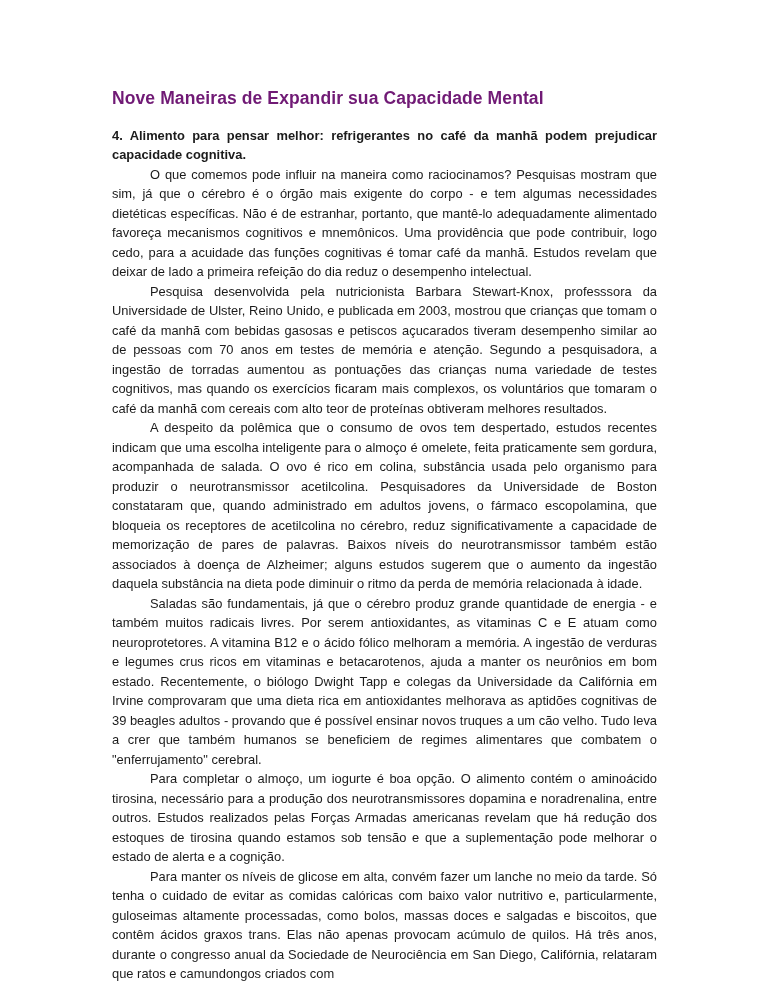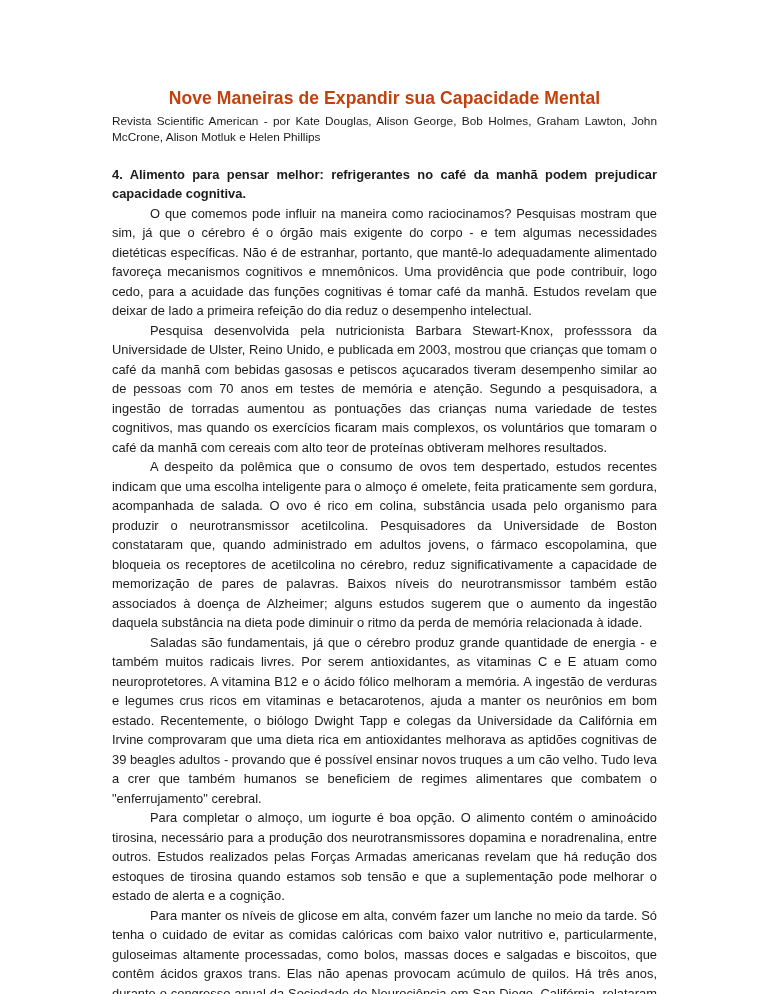--- a/index.html
+++ b/index.html
@@ -15,25 +15,24 @@
     background: #ffffff;
     box-sizing: border-box;
     padding: 88px 111px 0 112px;
     font-family: "Liberation Sans", sans-serif;
     color: #1b1b1b;
     overflow: hidden;
   }
   .title {
     font-size: 17.5px;
     font-weight: bold;
-    color: #c2410c;
-    margin: 0 0 3px 0;
+    color: #701a75;
+    margin: 0 0 16px 0;
     line-height: 1.25;
     letter-spacing: 0.1px;
-    text-align: center;
   }
   .byline {
     font-size: 11.8px;
     line-height: 16px;
     text-align: justify;
     margin: 0 0 20px 0;
   }
   .section-heading {
     font-size: 12.9px;
     font-weight: bold;
@@ -48,21 +47,20 @@
     text-indent: 38px;
     margin: 0;
   }
 </style>
 </head>
 <body>
 
 <div class="page">
   <h1 class="title">Nove Maneiras de Expandir sua Capacidade Mental</h1>
 
-  <p class="byline">Revista Scientific American - por Kate Douglas, Alison George, Bob Holmes, Graham Lawton, John McCrone, Alison Motluk e Helen Phillips</p>
 
   <div class="article">
     <p class="section-heading" style="text-indent:0;">4. Alimento para pensar melhor: refrigerantes no café da manhã podem prejudicar capacidade cognitiva.</p>
 
     <p>O que comemos pode influir na maneira como raciocinamos? Pesquisas mostram que sim, já que o cérebro é o órgão mais exigente do corpo - e tem algumas necessidades dietéticas específicas. Não é de estranhar, portanto, que mantê-lo adequadamente alimentado favoreça mecanismos cognitivos e mnemônicos. Uma providência que pode contribuir, logo cedo, para a acuidade das funções cognitivas é tomar café da manhã. Estudos revelam que deixar de lado a primeira refeição do dia reduz o desempenho intelectual.</p>
 
     <p>Pesquisa desenvolvida pela nutricionista Barbara Stewart-Knox, professsora da Universidade de Ulster, Reino Unido, e publicada em 2003, mostrou que crianças que tomam o café da manhã com bebidas gasosas e petiscos açucarados tiveram desempenho similar ao de pessoas com 70 anos em testes de memória e atenção. Segundo a pesquisadora, a ingestão de torradas aumentou as pontuações das crianças numa variedade de testes cognitivos, mas quando os exercícios ficaram mais complexos, os voluntários que tomaram o café da manhã com cereais com alto teor de proteínas obtiveram melhores resultados.</p>
 
     <p>A despeito da polêmica que o consumo de ovos tem despertado, estudos recentes indicam que uma escolha inteligente para o almoço é omelete, feita praticamente sem gordura, acompanhada de salada. O ovo é rico em colina, substância usada pelo organismo para produzir o neurotransmissor acetilcolina. Pesquisadores da Universidade de Boston constataram que, quando administrado em adultos jovens, o fármaco escopolamina, que bloqueia os receptores de acetilcolina no cérebro, reduz significativamente a capacidade de memorização de pares de palavras. Baixos níveis do neurotransmissor também estão associados à doença de Alzheimer; alguns estudos sugerem que o aumento da ingestão daquela substância na dieta pode diminuir o ritmo da perda de memória relacionada à idade.</p>
 

